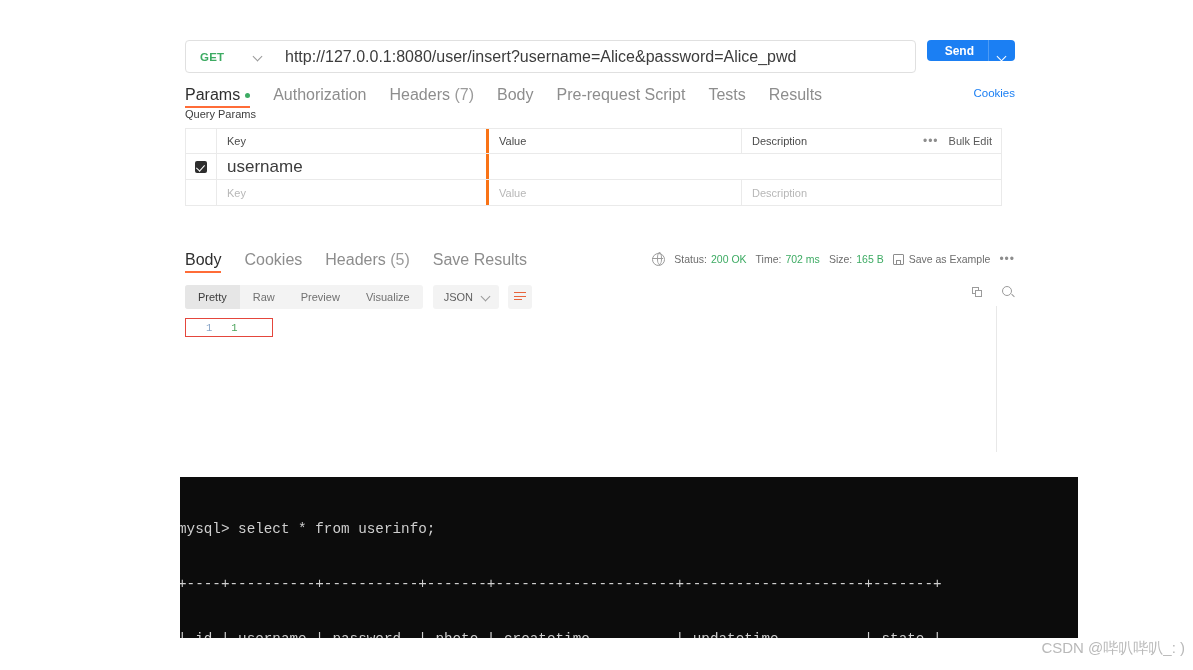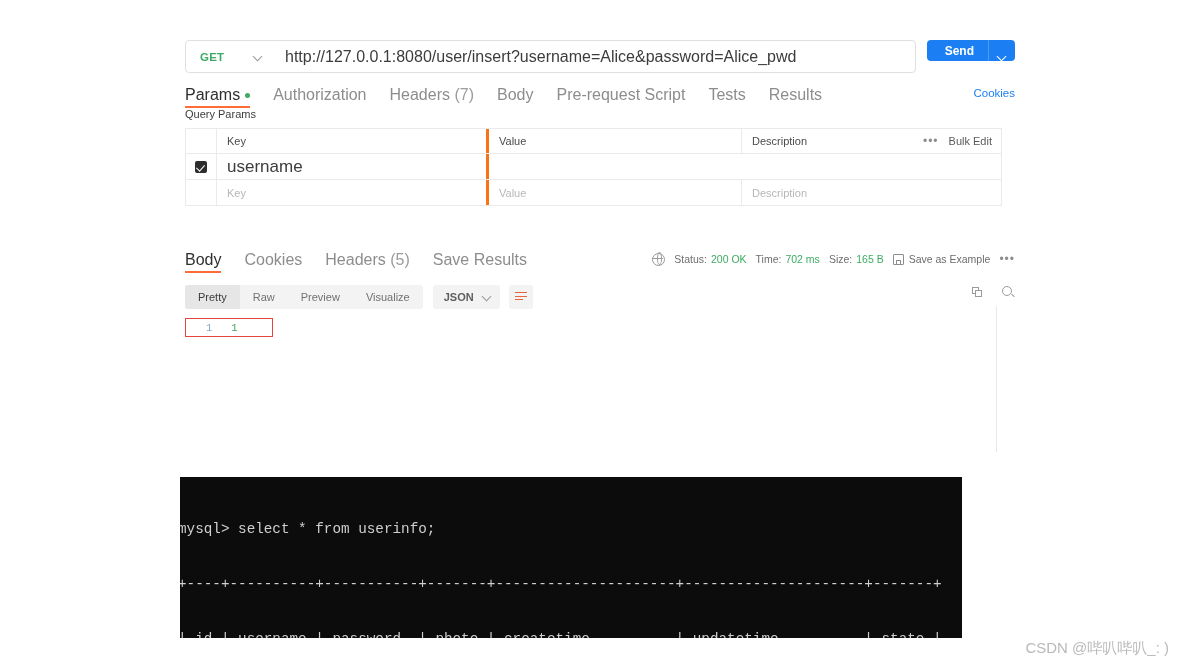--- a/index.html
+++ b/index.html
@@ -324,21 +324,21 @@
     display: flex;
     align-items: center;
     background: #f3f3f3;
     border-radius: 3px;
     height: 24px;
     padding: 0 9px 0 11px;
     margin-left: 10px;
     cursor: pointer;
     gap: 9px;
   }
-  .json-lbl { font-size: 11px; color: #5f5f5f; font-weight: bold; }
+  .json-lbl { font-size: 11px; color: #5f5f5f; }
   .wrap-btn {
     width: 24px; height: 24px;
     background: #f3f3f3;
     border-radius: 3px;
     margin-left: 9px;
     position: relative;
     cursor: pointer;
   }
   .wrap-btn i {
     position: absolute;
@@ -428,42 +428,42 @@
     width: 1px;
     height: 146px;
     background: #e8e8e8;
   }
 
   
   #terminal {
     position: absolute;
     left: 180px;
     top: 477px;
-    width: 782px;
+    width: 898px;
     height: 161px;
     background: #0c0c0c;
     font-family: "Liberation Mono", "DejaVu Sans Mono", monospace;
     font-size: 14.3px;
     line-height: 18.4px;
     color: #cfcfcf;
     overflow: hidden;
     white-space: pre;
     padding: 6px 0 0 0;
     box-sizing: border-box;
     letter-spacing: 0px;
   }
   #terminal .tline {
     padding-left: 0px;
     margin-left: -2px;
   }
 
   
   #watermark {
     position: absolute;
-    right: 24px;
+    right: 8px;
     bottom: 12px;
     font-size: 15px;
     color: #b9b9b9;
     font-family: "Liberation Sans", sans-serif;
     white-space: nowrap;
   }
 </style>
 </head>
 <body>
 

